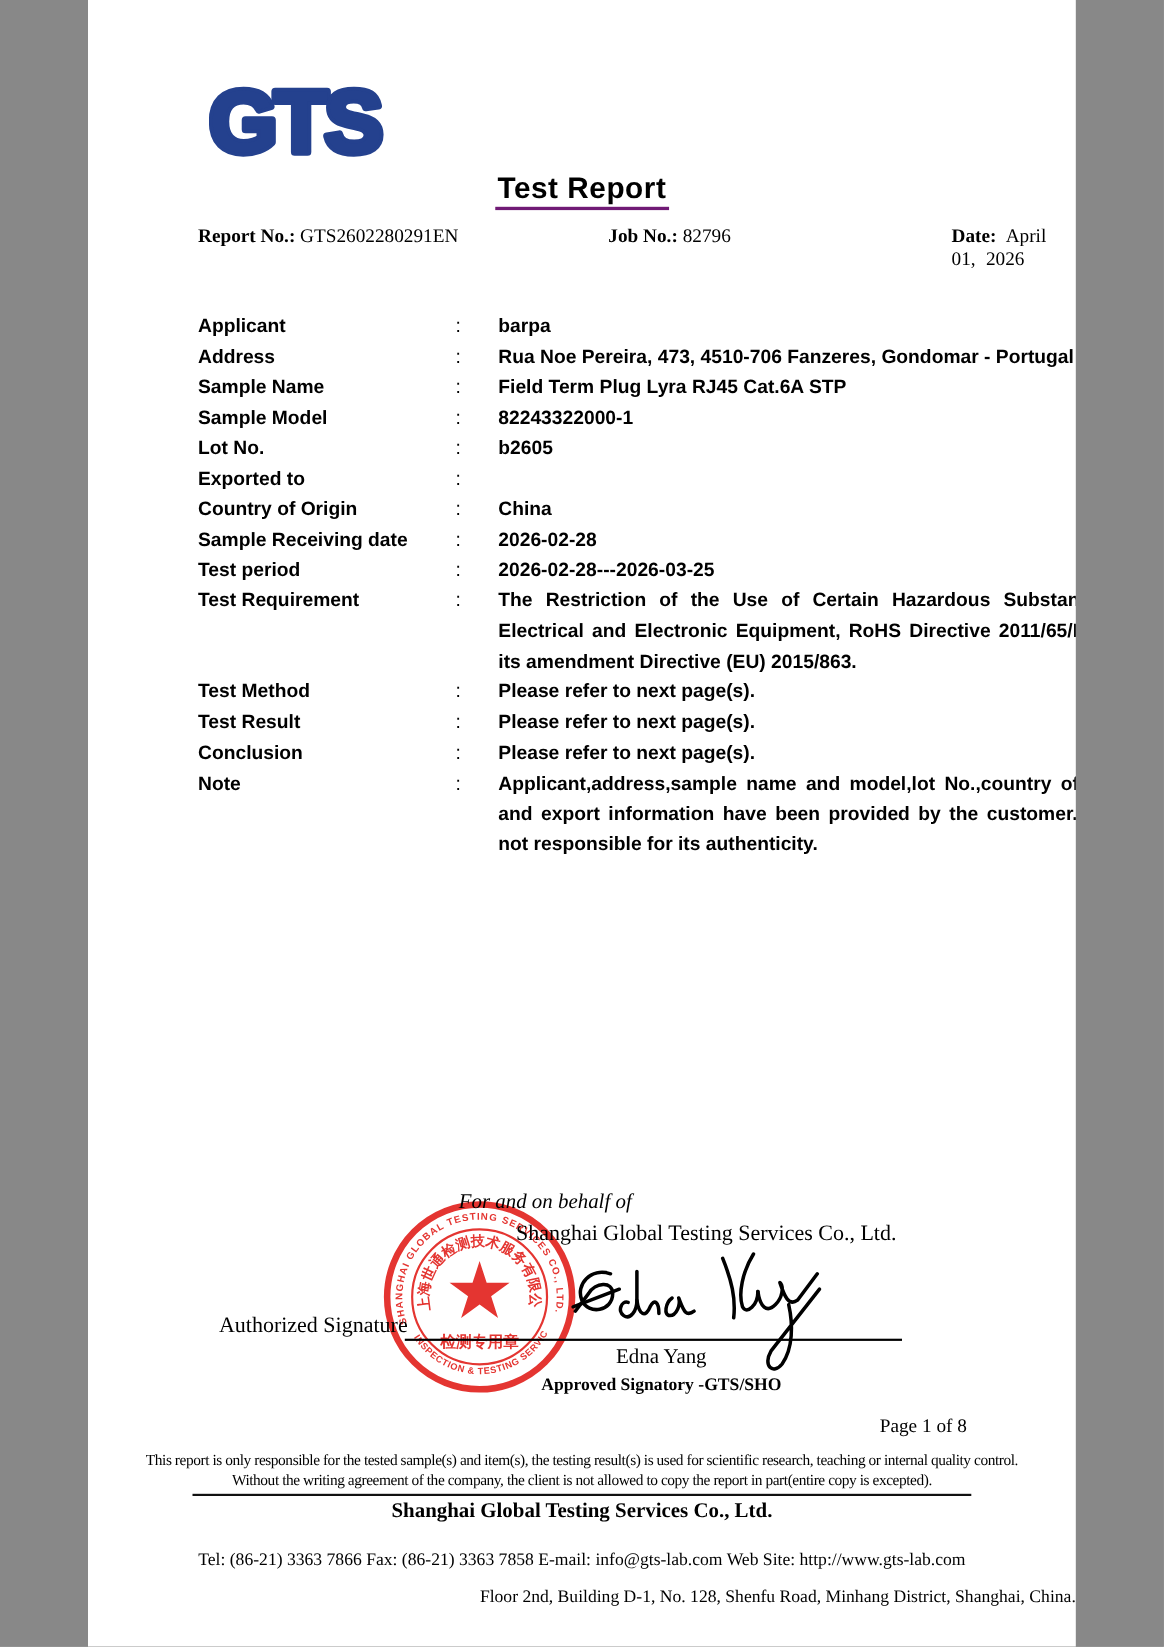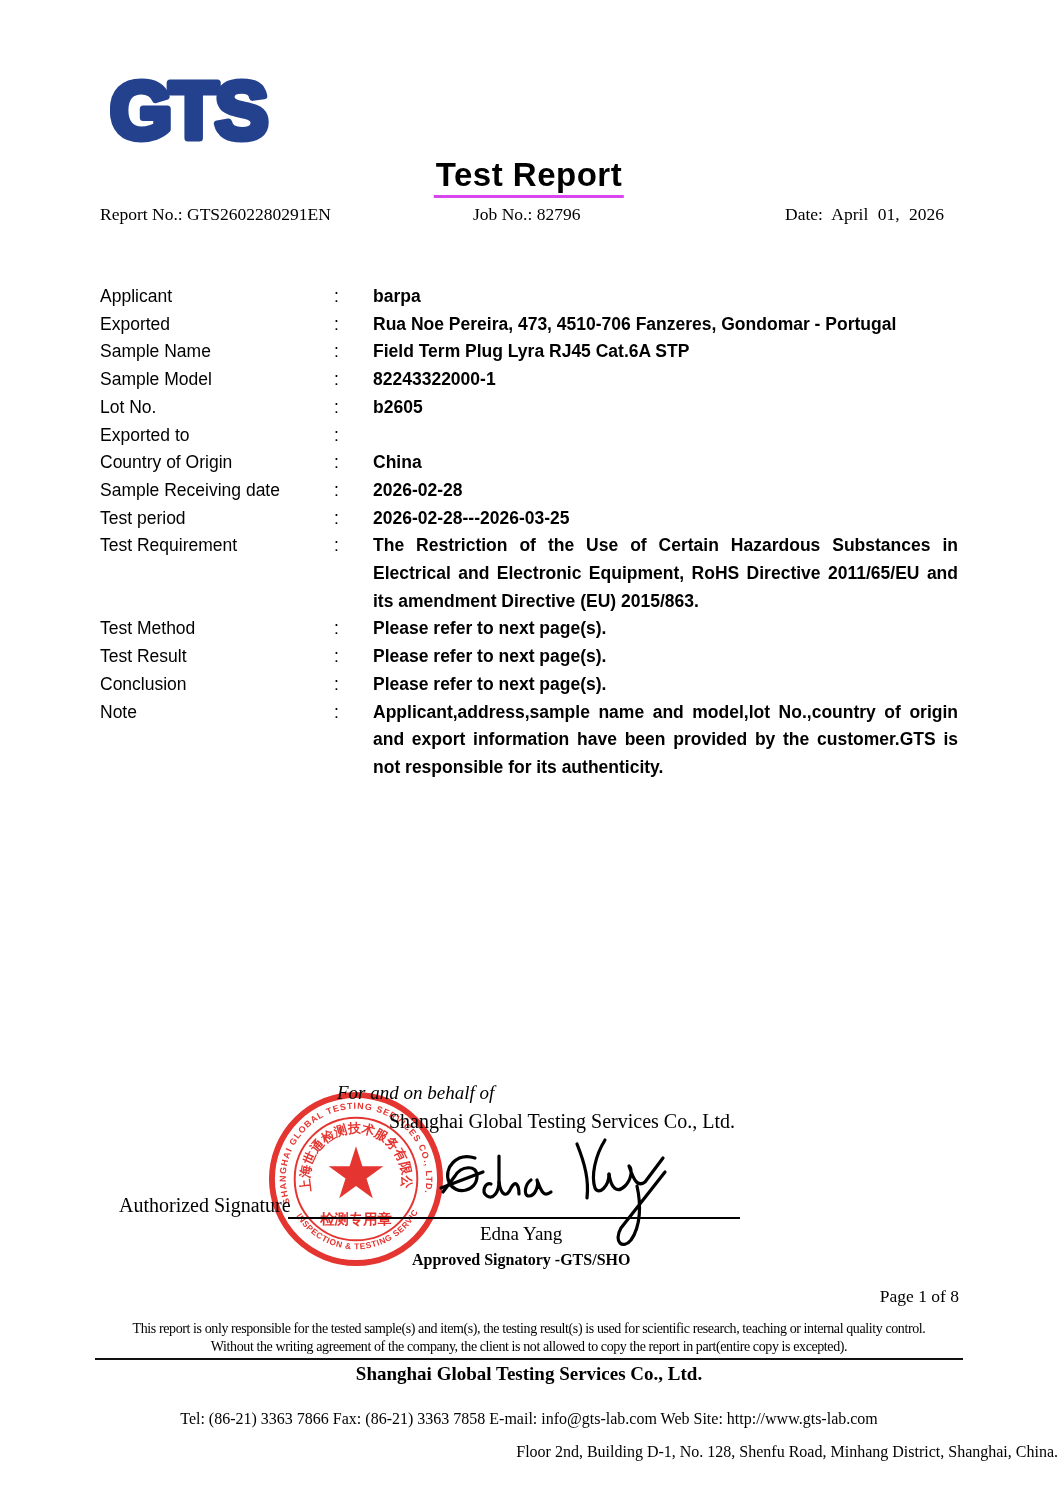--- a/index.html
+++ b/index.html
@@ -1,40 +1,40 @@
 <!DOCTYPE html>
 <html><head>
 <meta charset="utf-8">
 <style>
   html,body{margin:0;padding:0;background:#888;}
   .page{
-    position:relative;width:1058px;height:1497px;margin:0 auto;
+    position:relative;width:898px;height:1497px;margin:0 auto;
     background:#ffffff;overflow:hidden;
     font-family:"Liberation Sans",sans-serif;color:#111;
   }
   
   .logo{position:absolute;left:110px;top:66px;width:210px;height:84px;}
   
   .title{
     position:absolute;top:156px;left:50%;transform:translateX(-50%);
-    font-family:"Liberation Sans",sans-serif;font-weight:bold;font-size:33px;
-    color:#000;border-bottom:3px solid #d946ef;padding:0 2px 1px 2px;letter-spacing:0.5px;
+    font-family:"Liberation Sans",sans-serif;font-weight:bold;font-size:27px;
+    color:#000;border-bottom:3px solid #701a75;padding:0 2px 1px 2px;letter-spacing:0.5px;
   }
   
   .meta{position:absolute;top:204px;left:0;width:100%;height:24px;
         font-family:"Liberation Serif",serif;font-size:17.5px;color:#000;}
-  .meta b{font-weight:normal;}
+  .meta b{font-weight:bold;}
   .meta .m-report{position:absolute;left:100px;}
   .meta .m-job{position:absolute;left:473px;}
   .meta .m-date{position:absolute;left:785px;word-spacing:5px;}
   
   .fields{position:absolute;left:100px;top:283px;width:858px;
           font-size:17.5px;line-height:27.7px;color:#000;}
   .frow{display:flex;align-items:flex-start;}
-  .flabel{width:234px;flex:0 0 234px;}
+  .flabel{width:234px;flex:0 0 234px;font-weight:bold;}
   .fcolon{width:39px;flex:0 0 39px;}
   .fvalue{flex:1;text-align:justify;font-weight:bold;}
   
   .serif{font-family:"Liberation Serif",serif;color:#000;}
   .on-behalf{position:absolute;left:337px;top:1082px;font-size:19px;font-style:italic;}
   .sig-company{position:absolute;left:389px;top:1110px;font-size:20px;}
   .authorized{position:absolute;left:119px;top:1194px;font-size:20px;}
   .sig-line{position:absolute;left:288px;top:1217px;width:452px;border-bottom:2px solid #000;}
   .signer-name{position:absolute;left:480px;top:1223px;font-size:19px;}
   .signer-title{position:absolute;left:412px;top:1251px;font-size:16px;font-weight:bold;}
@@ -70,21 +70,21 @@
     <span class="m-date"><b>Date:</b> <span>April 01, 2026</span></span>
   </div>
 
   <div class="fields">
     <div class="frow">
       <div class="flabel">Applicant</div>
       <div class="fcolon">:</div>
       <div class="fvalue">barpa</div>
     </div>
     <div class="frow">
-      <div class="flabel">Exported</div>
+      <div class="flabel">Address</div>
       <div class="fcolon">:</div>
       <div class="fvalue">Rua Noe Pereira, 473, 4510-706 Fanzeres, Gondomar - Portugal</div>
     </div>
     <div class="frow">
       <div class="flabel">Sample Name</div>
       <div class="fcolon">:</div>
       <div class="fvalue">Field Term Plug Lyra RJ45 Cat.6A STP</div>
     </div>
     <div class="frow">
       <div class="flabel">Sample Model</div>

